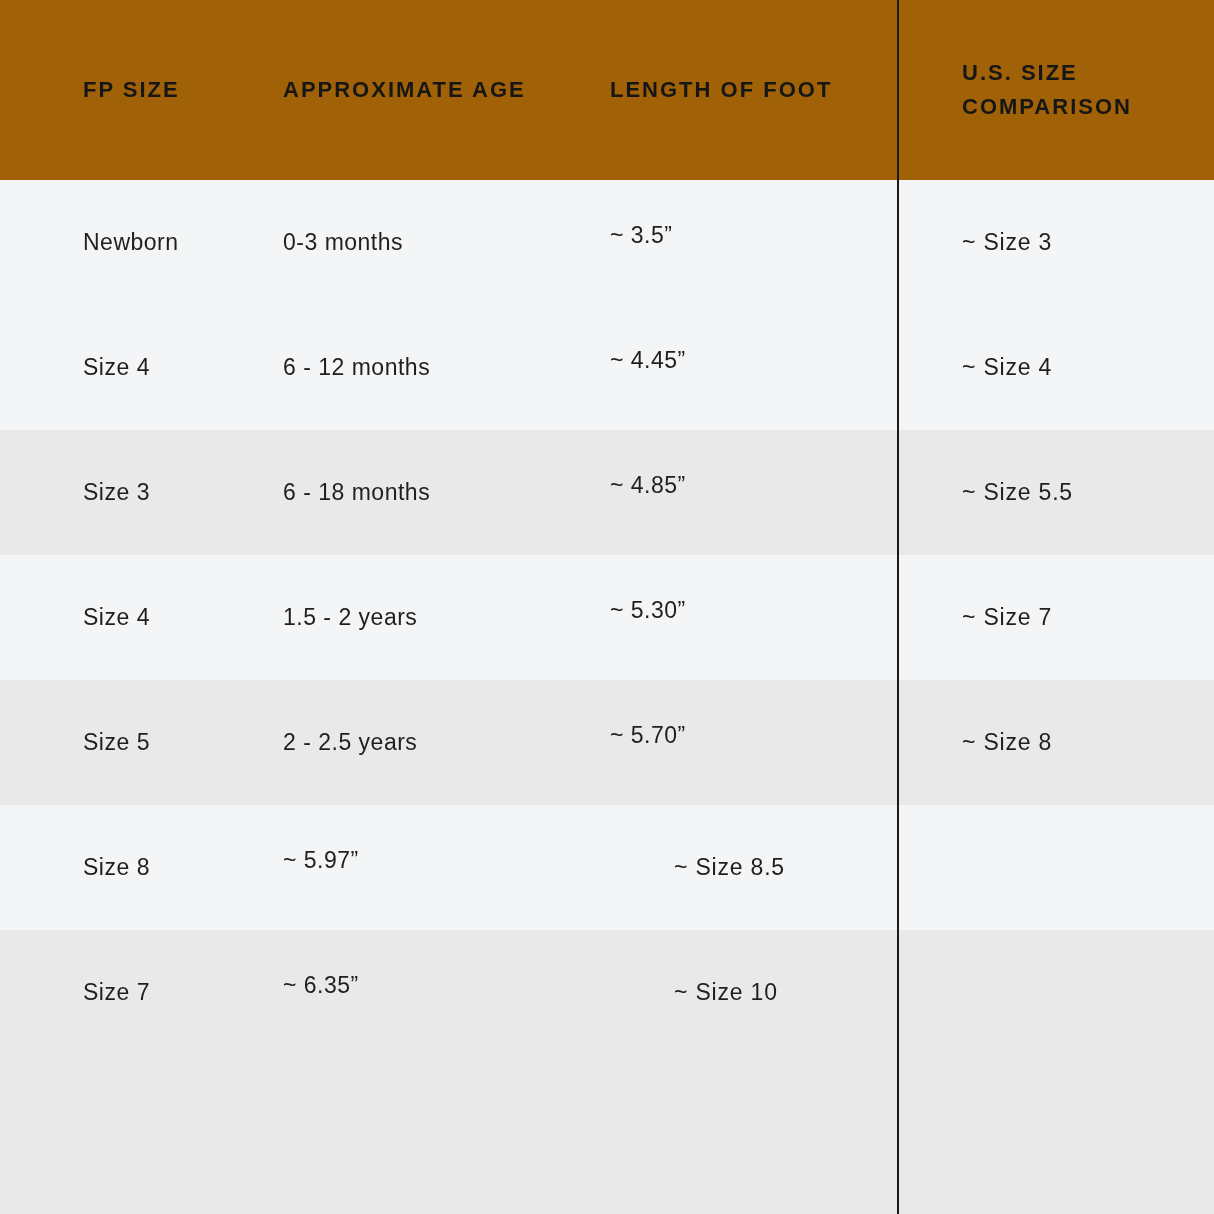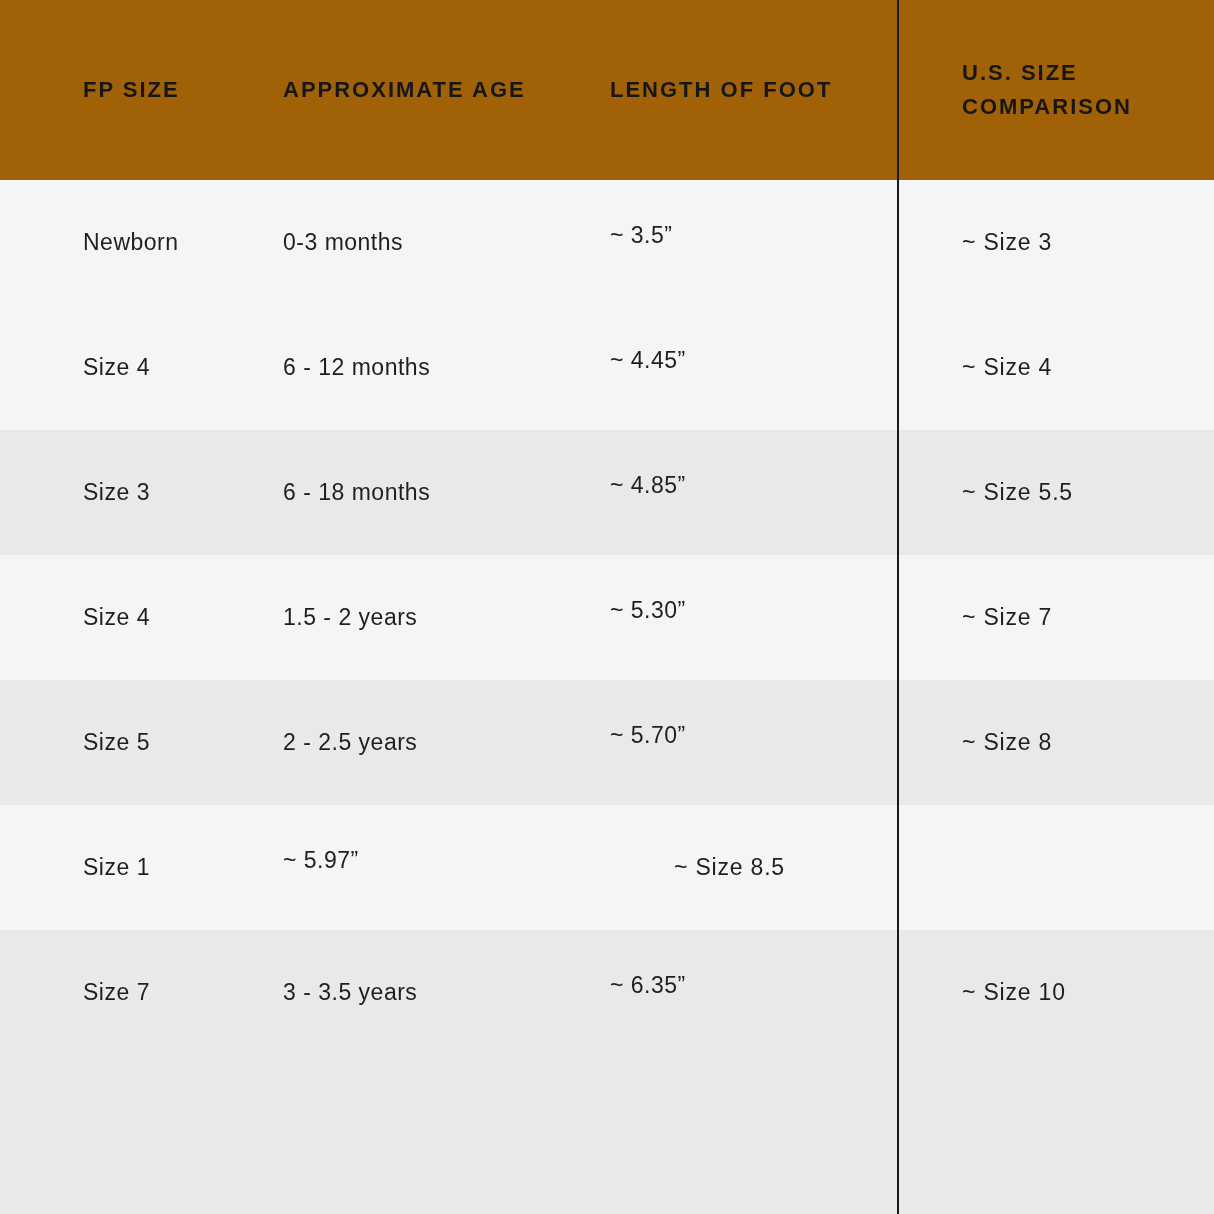--- a/index.html
+++ b/index.html
@@ -113,27 +113,26 @@
   </div>
 
   <div class="grid-row row dark">
     <div class="cell c1">Size 5</div>
     <div class="cell c2">2 - 2.5 years</div>
     <div class="cell c3">~ 5.70”</div>
     <div class="cell c4">~ Size 8</div>
   </div>
 
   <div class="grid-row row light">
-    <div class="cell c1">Size 1</div>
+    <div class="cell c1">Size 8</div>
     <div class="cell c3">~ 5.97”</div>
     <div class="cell c4">~ Size 8.5</div>
   </div>
 
   <div class="grid-row row dark">
     <div class="cell c1">Size 7</div>
-    <div class="cell c2">3 - 3.5 years</div>
     <div class="cell c3">~ 6.35”</div>
     <div class="cell c4">~ Size 10</div>
   </div>
 </div>
 
   <div class="divider"></div>
 </div>
 
 </body></html>

